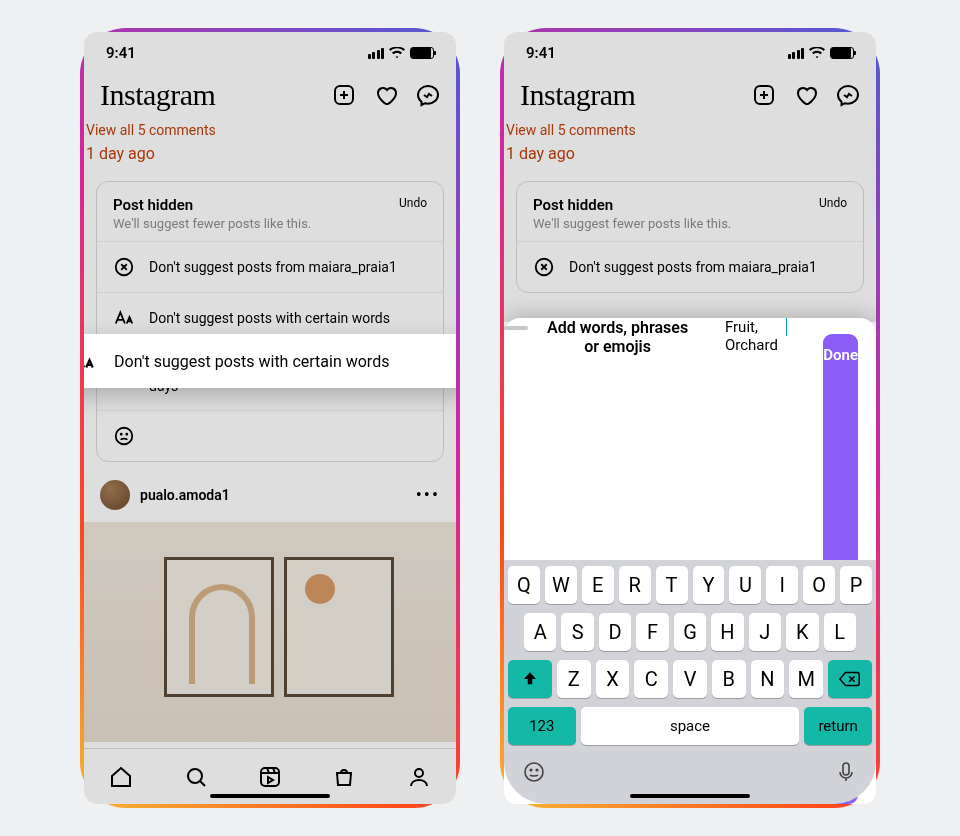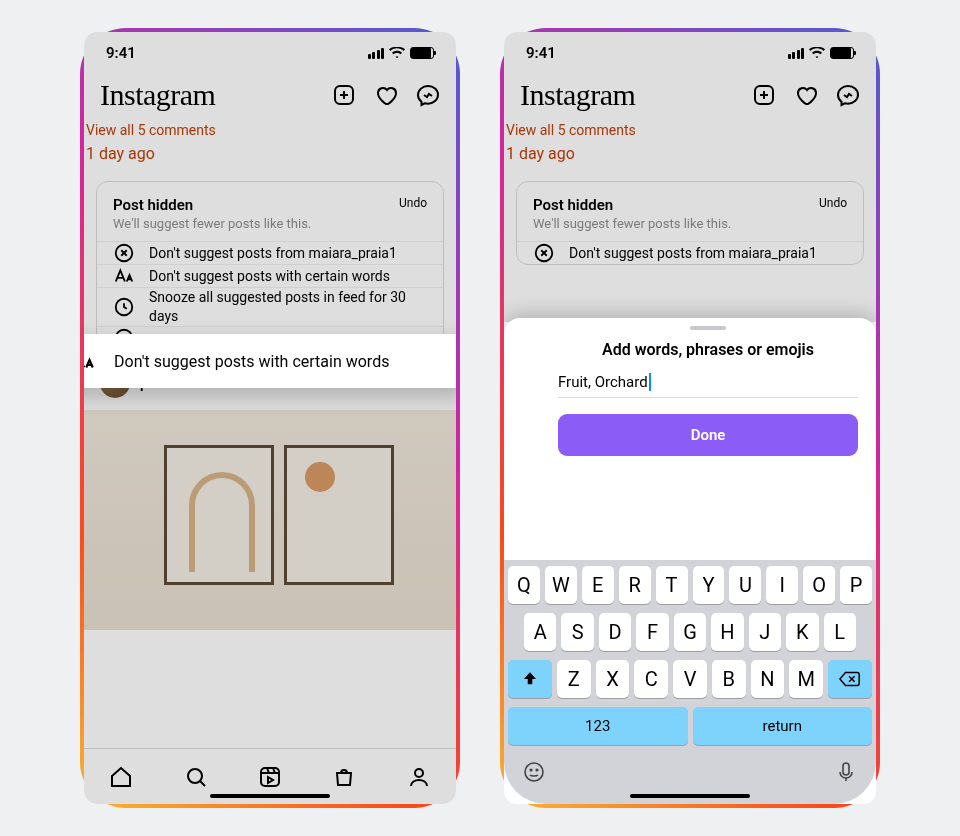--- a/index.html
+++ b/index.html
@@ -33,21 +33,21 @@
   .feed-meta .ts { font-size:16px; margin-top:6px; }
 
   
   .card { margin: 18px 12px 0 12px; border:1px solid #dbdbdb; border-radius:12px; background:#fff; }
   .card-head { padding: 14px 16px 10px 16px; display:flex; align-items:flex-start;justify-content:flex-end; }
   .card-head .t { flex:1; }
   .card-head .ttl { font-weight:600; font-size:15px; }
   .card-head .sub { font-size:13px; color:#8e8e8e; margin-top:2px; }
   .undo { font-size:12px; }
 
-  .row { display:flex; align-items:center; gap:14px; padding: 0 16px; border-top:1px solid #efefef; font-size:14px; line-height:1.35; }
+  .row { display:flex; align-items:center; gap:14px; padding: 14px 16px; border-top:1px solid #efefef; font-size:14px; line-height:1.35; }
   .ric { width:22px; height:22px; flex-shrink:0; stroke:#000; stroke-width:2; fill:none; }
 
   .next-header { padding: 18px 16px 0 16px; display:flex; align-items:center; }
   .avatar { width:30px; height:30px; border-radius:50%; background: radial-gradient(circle at 35% 30%, #a87f56, #6b4b2f); margin-right:10px; }
   .uname { font-weight:600; font-size:14px; flex:1; }
   .dots { font-size:18px; letter-spacing:2px; }
 
   .post-img { margin-top:12px; height:220px; background: linear-gradient(#efe7db, #e8ded0); position:relative; overflow:hidden; }
   .frame { position:absolute; border:3px solid #5c4a36; }
   .frame.a { width:110px; height:140px; left:80px;  top:35px; background:#f3ede4; }
@@ -57,33 +57,33 @@
 
   
   .tabbar { position:absolute; left:0; right:0; bottom:0; height:56px; background:#fff; display:flex; justify-content:space-around; align-items:center; border-top:1px solid #dbdbdb; }
   .tic { width:24px; height:24px; stroke:#000; stroke-width:2; fill:none; }
   .home-ind { position:absolute; bottom:6px; left:50%; transform:translateX(-50%); width:120px; height:4px; background:#000; border-radius:3px; }
 
   
   .callout { position:absolute; left:-32px; right:-12px; top:302px; height:54px; background:#fff; border-radius:8px; box-shadow:0 8px 22px rgba(0,0,0,0.22); display:flex; align-items:center; padding:0 18px; gap:18px; font-size:16px; z-index:10; }
 
   
-  .sheet { position:absolute; left:0; right:0; bottom:0; top:286px; background:#fff; border-radius:16px 16px 0 0; z-index:5; box-shadow:0 -4px 20px rgba(0,0,0,0.2); display:flex; flex-direction:column;padding-left:36px; }
+  .sheet { position:absolute; left:0; right:0; bottom:0; top:286px; background:#fff; border-radius:16px 16px 0 0; z-index:5; box-shadow:0 -4px 20px rgba(0,0,0,0.2); display:flex; flex-direction:row; }
   .grabber { width:36px; height:4px; background:#c7c7cc; border-radius:3px; margin:8px auto 10px auto; }
   .sheet-title { text-align:center; font-weight:600; font-size:16px; padding:0 18px 14px 18px; }
   .sheet-desc { color:#8e8e8e; font-size:13px; line-height:1.35; padding:0 18px 16px 18px; }
   .sheet-input { margin:0 18px 0 18px; background:#fff; border:none; border-bottom:1px solid #dbdbdb; font-size:15px; padding-bottom:6px; display:flex; }
   .caret { display:inline-block; width:2px; height:18px; background:#0095f6; margin-left:1px; }
   .done-btn { margin:16px 18px 0 18px; background:#8b5cf6; color:#fff; text-align:center; padding:12px 0; border-radius:9px; font-weight:600; font-size:15px; }
 
   
   .kbd { position:absolute; left:0; right:0; bottom:0; height:244px; background:#d1d3d9; padding:6px 4px 0 4px; border-radius:0 0 42px 42px; }
   .krow { display:flex; gap:5px; justify-content:center; margin-bottom:9px; }
   .key { background:#fff; border-radius:5px; height:38px; display:flex; align-items:center; justify-content:center; font-size:20px; flex:1; box-shadow:0 1px 0 rgba(0,0,0,0.25); }
-  .key.fn { background:#7dd3fc; }
+  .key.fn { background:#14b8a6; }
   .key.sp { flex:4.2; font-size:15px; }
   .key.num { flex:1.3; font-size:15px; }
   .key.ret { flex:1.3; font-size:15px; }
   .kfoot { display:flex; justify-content:space-between; align-items:center; padding:6px 14px 0 14px; }
   .kic { width:24px; height:24px; stroke:#444; stroke-width:1.6; fill:none; }
 
 </style>
 </head>
 <body>
 
@@ -330,20 +330,21 @@
             <div class="key">M</div>
             <div class="key fn" style="flex:1.3;">
               <svg width="22" height="18" viewBox="0 0 24 18" fill="none" stroke="#000" stroke-width="1.6">
                   <path d="M7 2h13a2 2 0 012 2v10a2 2 0 01-2 2H7l-6-7 6-7z"></path>
                   <path d="M11 6l6 6M17 6l-6 6"></path>
                 </svg>
             </div>
           </div>
           <div class="krow">
             <div class="key fn num">123</div>
+            <div class="key sp">space</div>
             <div class="key fn ret">return</div>
           </div>
           <div class="kfoot">
             <svg class="kic" viewBox="0 0 24 24">
                 <circle cx="12" cy="12" r="9"></circle>
                 <circle cx="9" cy="10" r="0.8" fill="#444"></circle>
                 <circle cx="15" cy="10" r="0.8" fill="#444"></circle>
                 <path d="M8 15c1 1.4 6.5 1.4 8 0"></path>
               </svg>
             <svg class="kic" viewBox="0 0 24 24" fill="#444" stroke="none">

